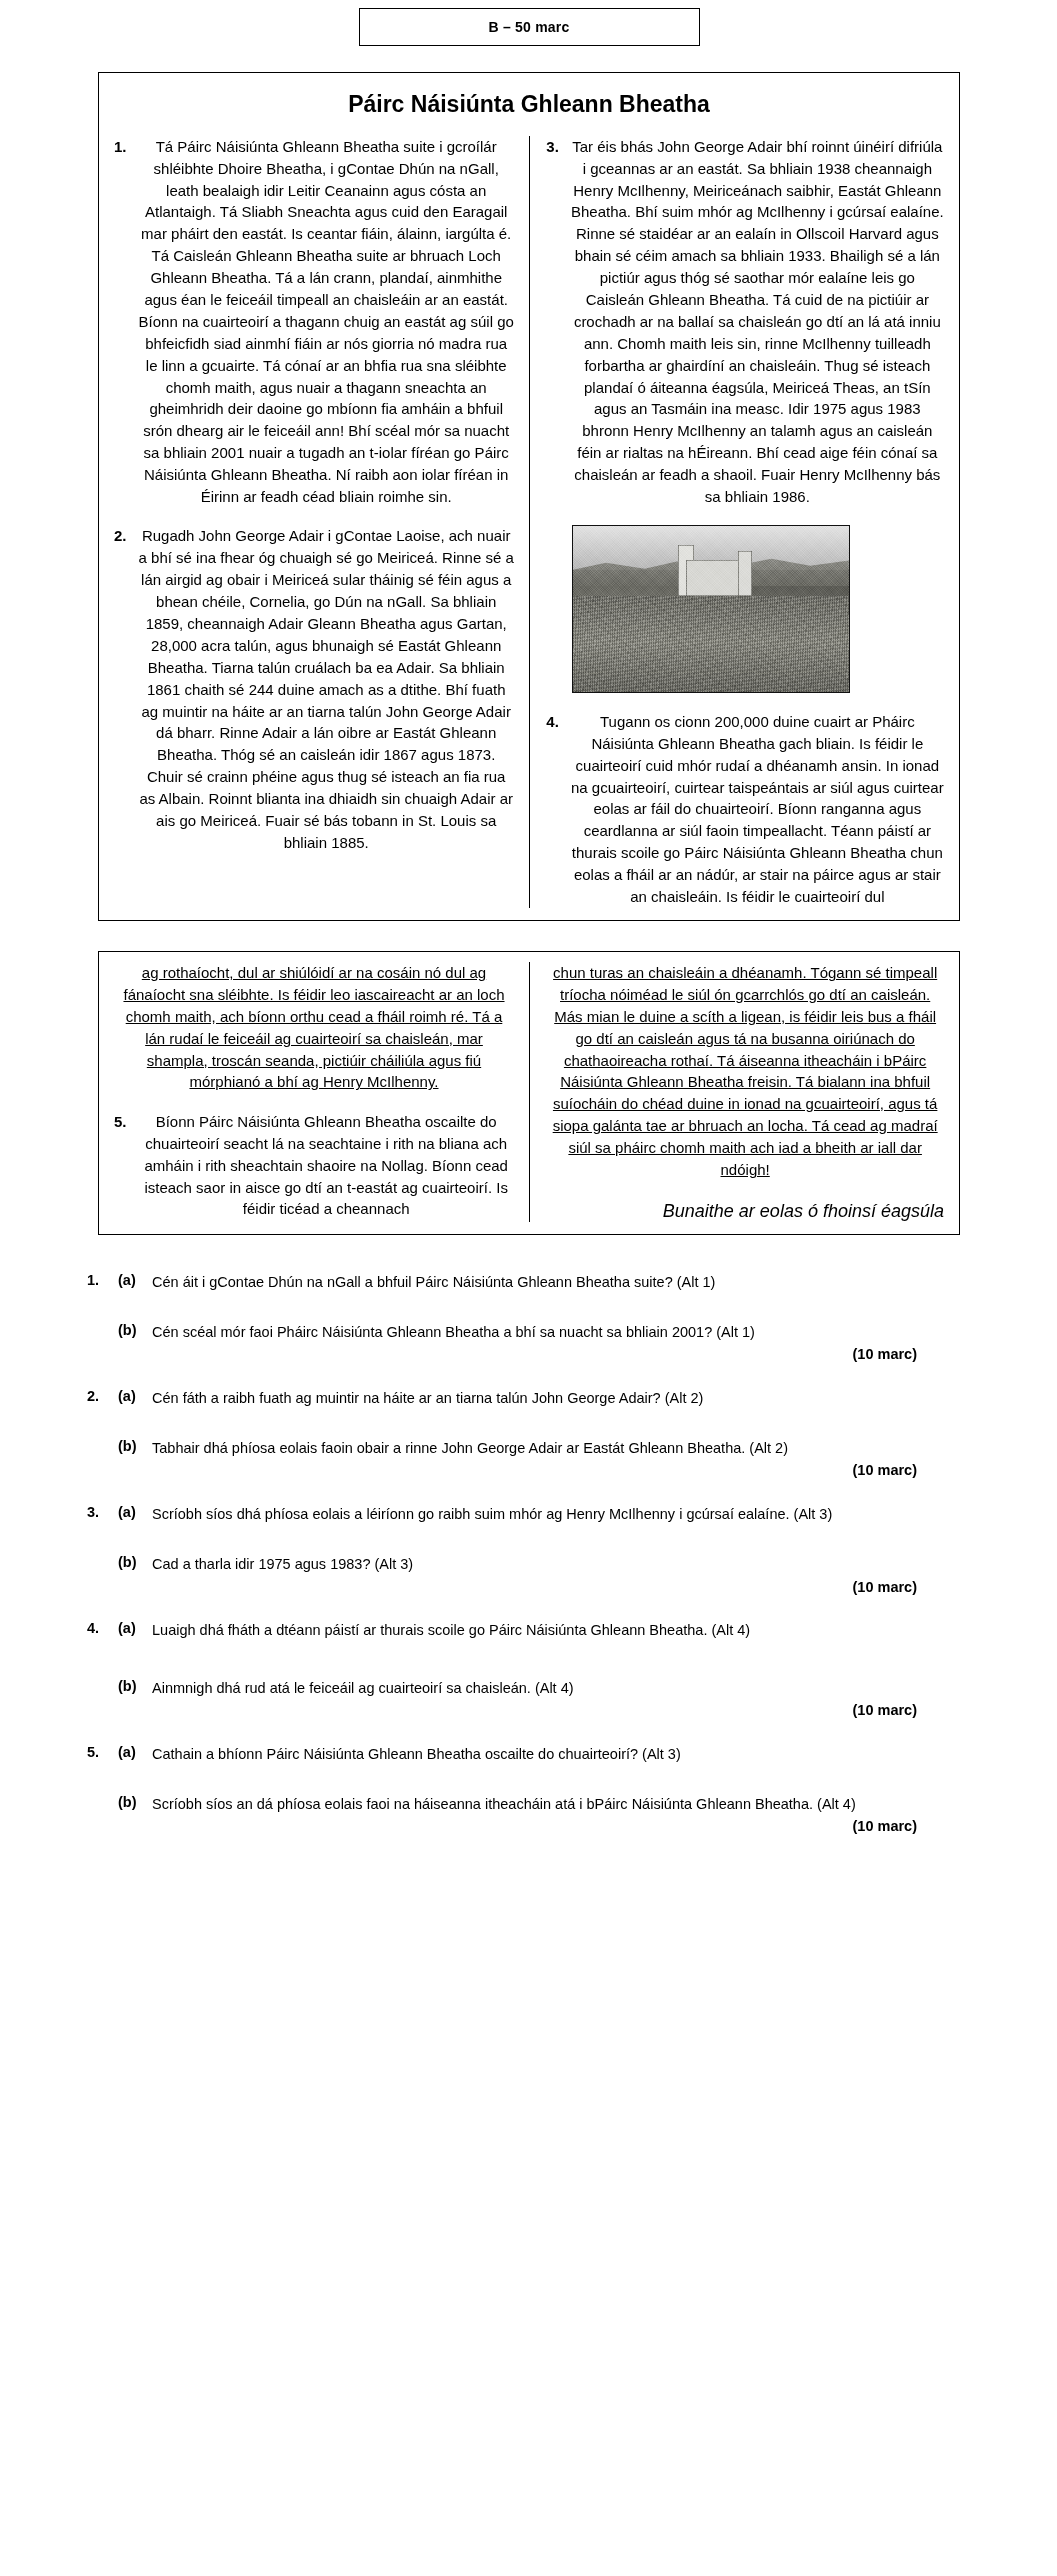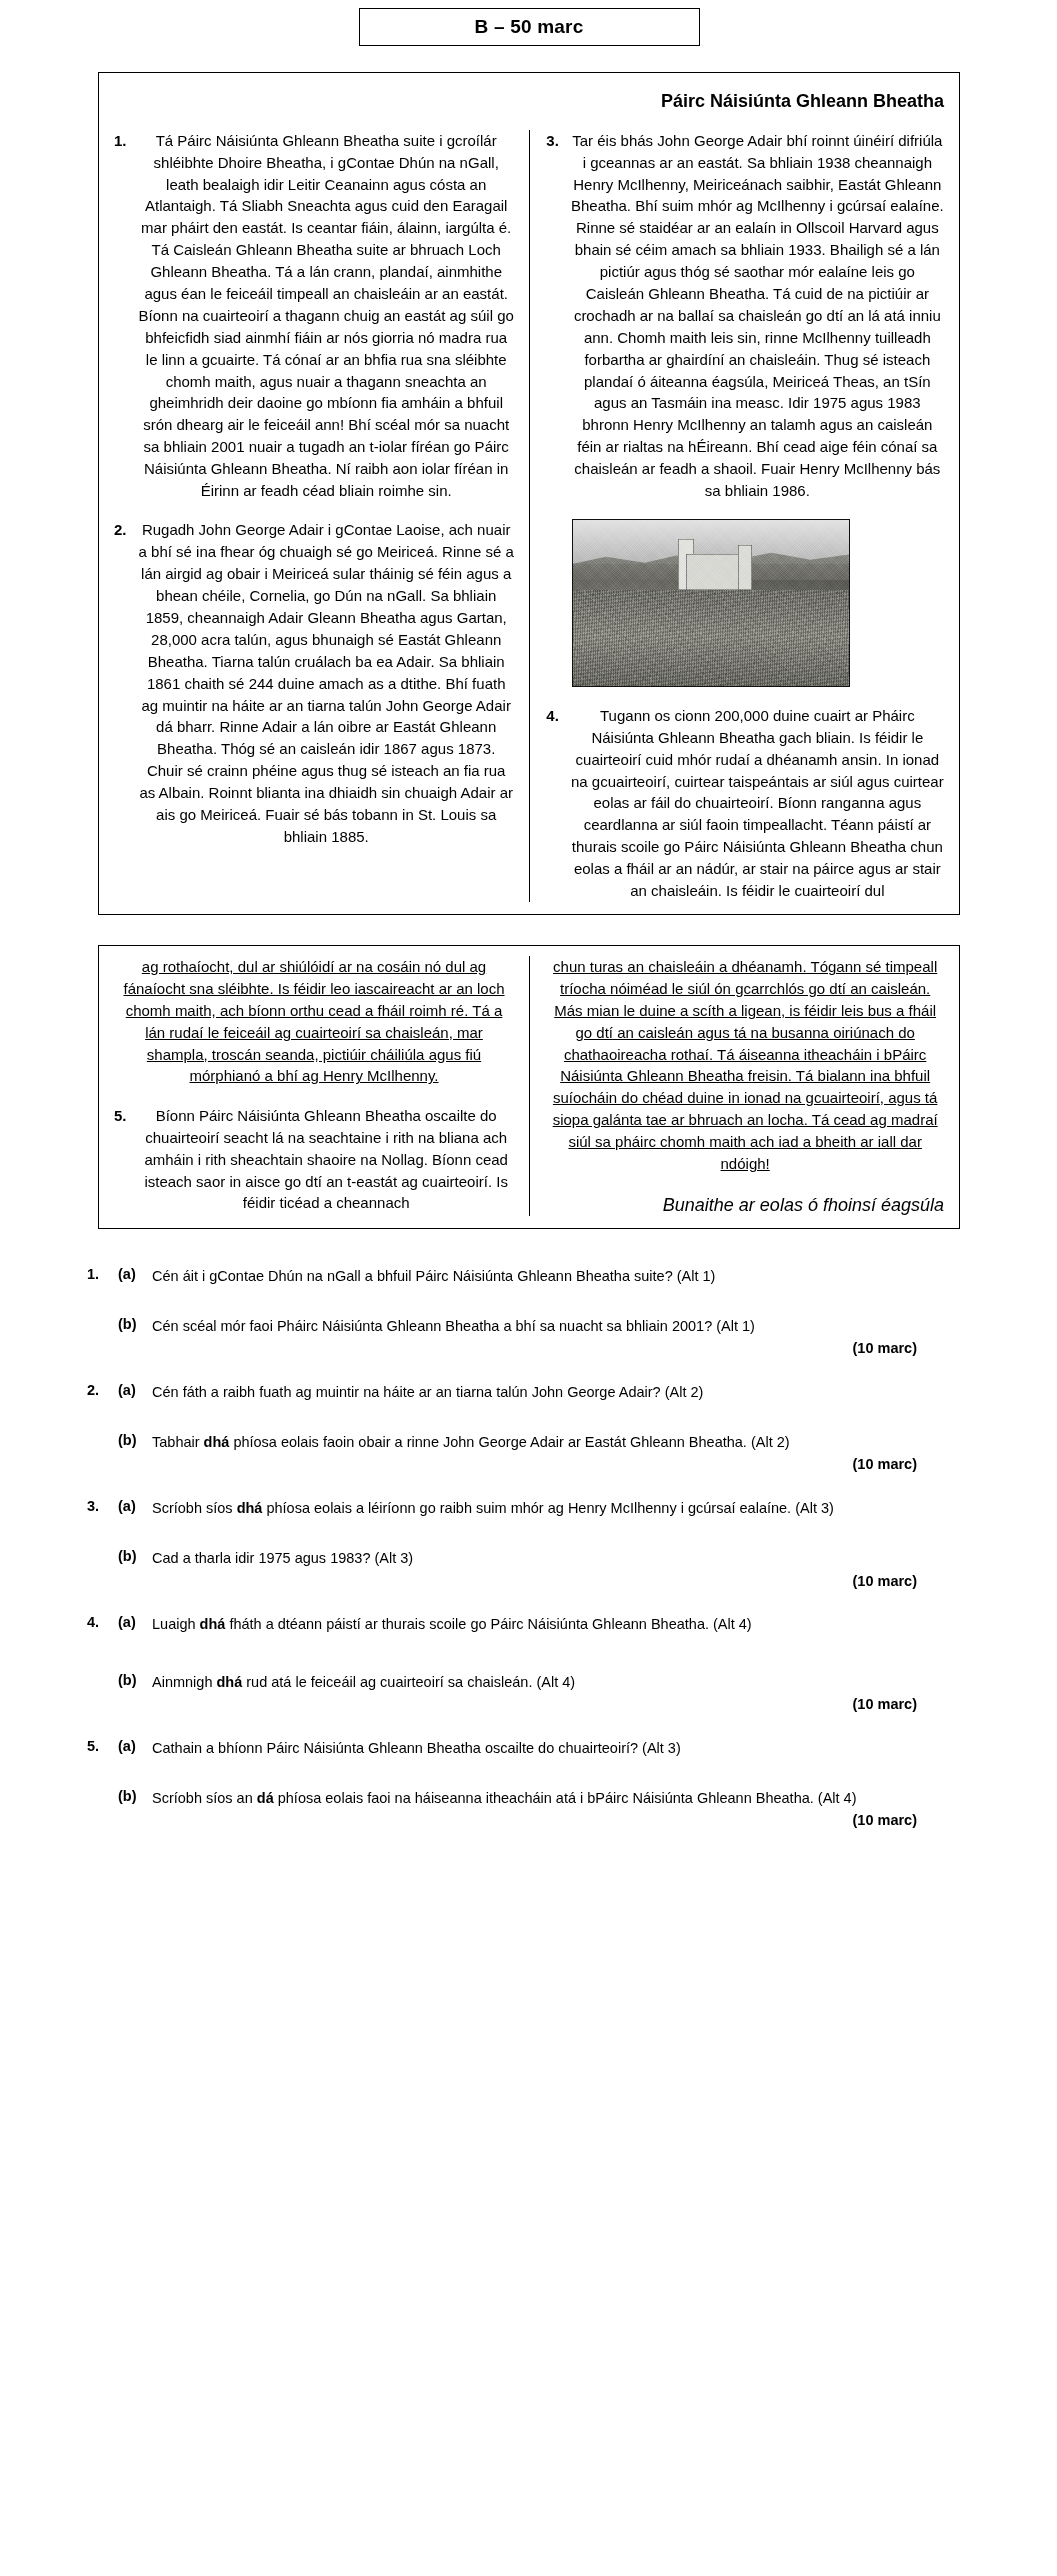--- a/index.html
+++ b/index.html
@@ -25,42 +25,42 @@
     padding-top:8.1px;
   }
   .marks-box{
     border:1.7px double #000;
     width:339px;
     height:36px;
     display:flex;
     align-items:center;
     justify-content:center;
     font-weight:bold;
-    font-size:19px;
+    font-size:14px;
     letter-spacing:0.2px;
   }
 
   
   .intro{
     margin:26px 0 0 98px;
     font-size:15.7px;
   }
   .intro b{font-weight:bold;}
 
   
   .passage-box{
     margin:25.6px 98px 0 98px;
     border:1.7px double #000;
     box-sizing:border-box;
     padding:10.5px 15px 11.6px 15px;
     background:#fff;
   }
   .passage-title{
-    text-align:right;
-    font-size:18px;
+    text-align:center;
+    font-size:23px;
     font-weight:bold;
     margin:8.1px 0 17.5px 0;
   }
   .cols{
     display:flex;
     align-items:stretch;
   }
   .col{
     width:50%;
     box-sizing:border-box;
@@ -166,21 +166,21 @@
     font-weight:bold;
   }
   .qline .qlet{
     flex:0 0 34px;
     font-weight:bold;
   }
   .qline .qtext{
     flex:1 1 auto;
     line-height:1.45;
   }
-  .qtext b{font-weight:bold;}
+  .qtext b{font-weight:normal;}
   .marks-right{
     text-align:right;
     margin:3.5px 43px 0 0;
     font-size:14.5px;
     font-weight:bold;
   }
   .gap-sm{height:25.6px;}
   .gap-md{height:33px;}
   .bottom-pad{height:35px;}
 </style>

